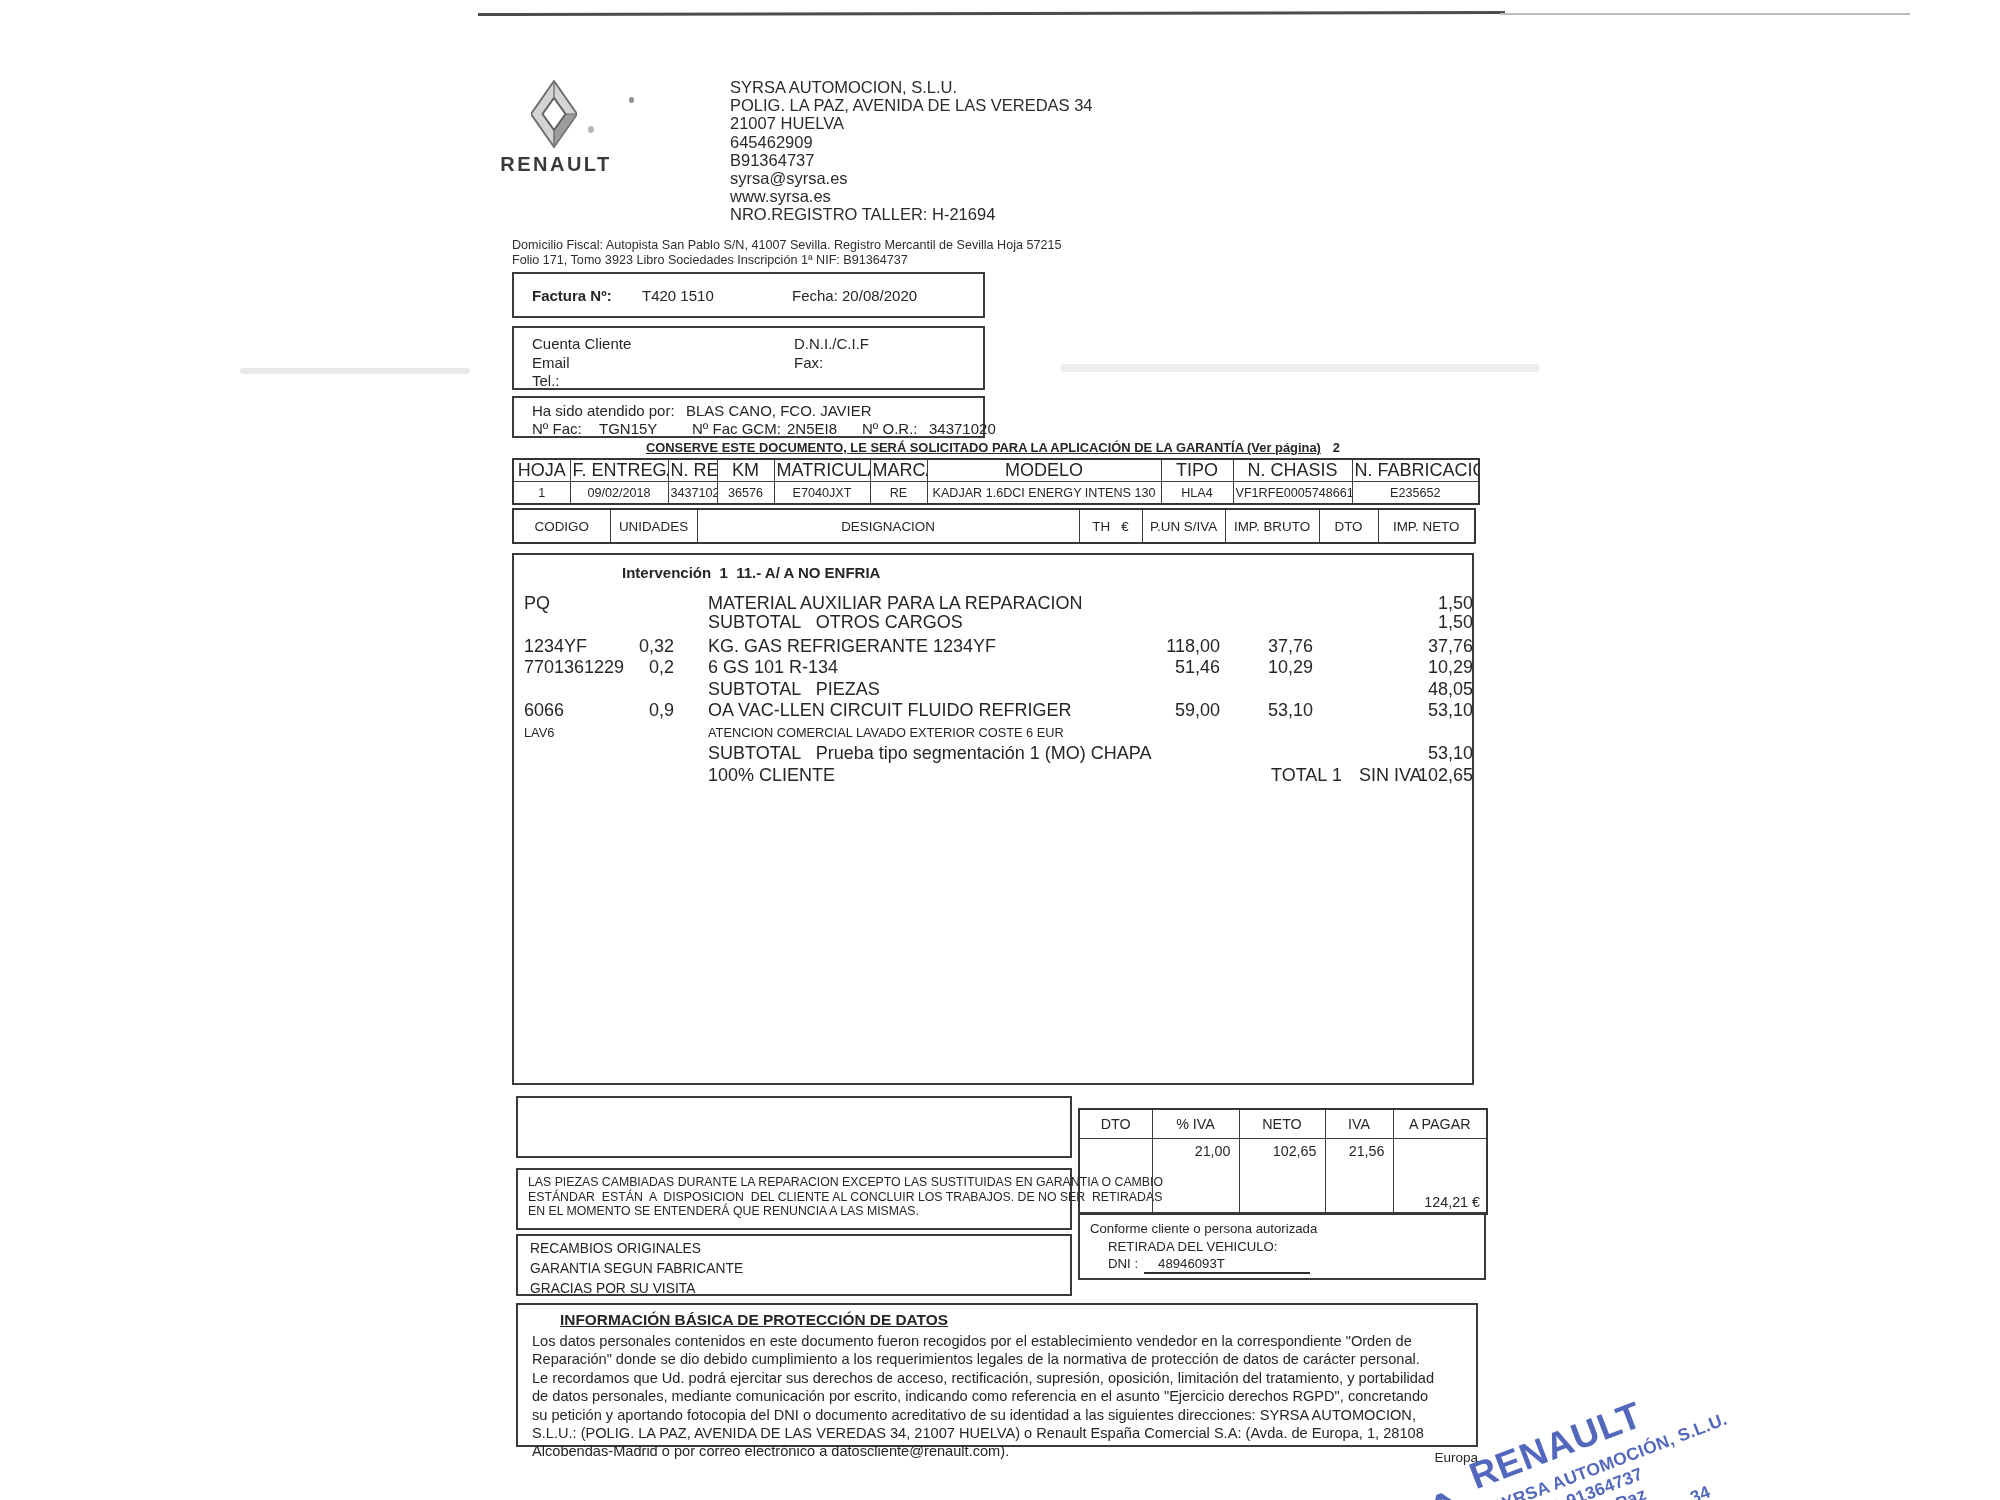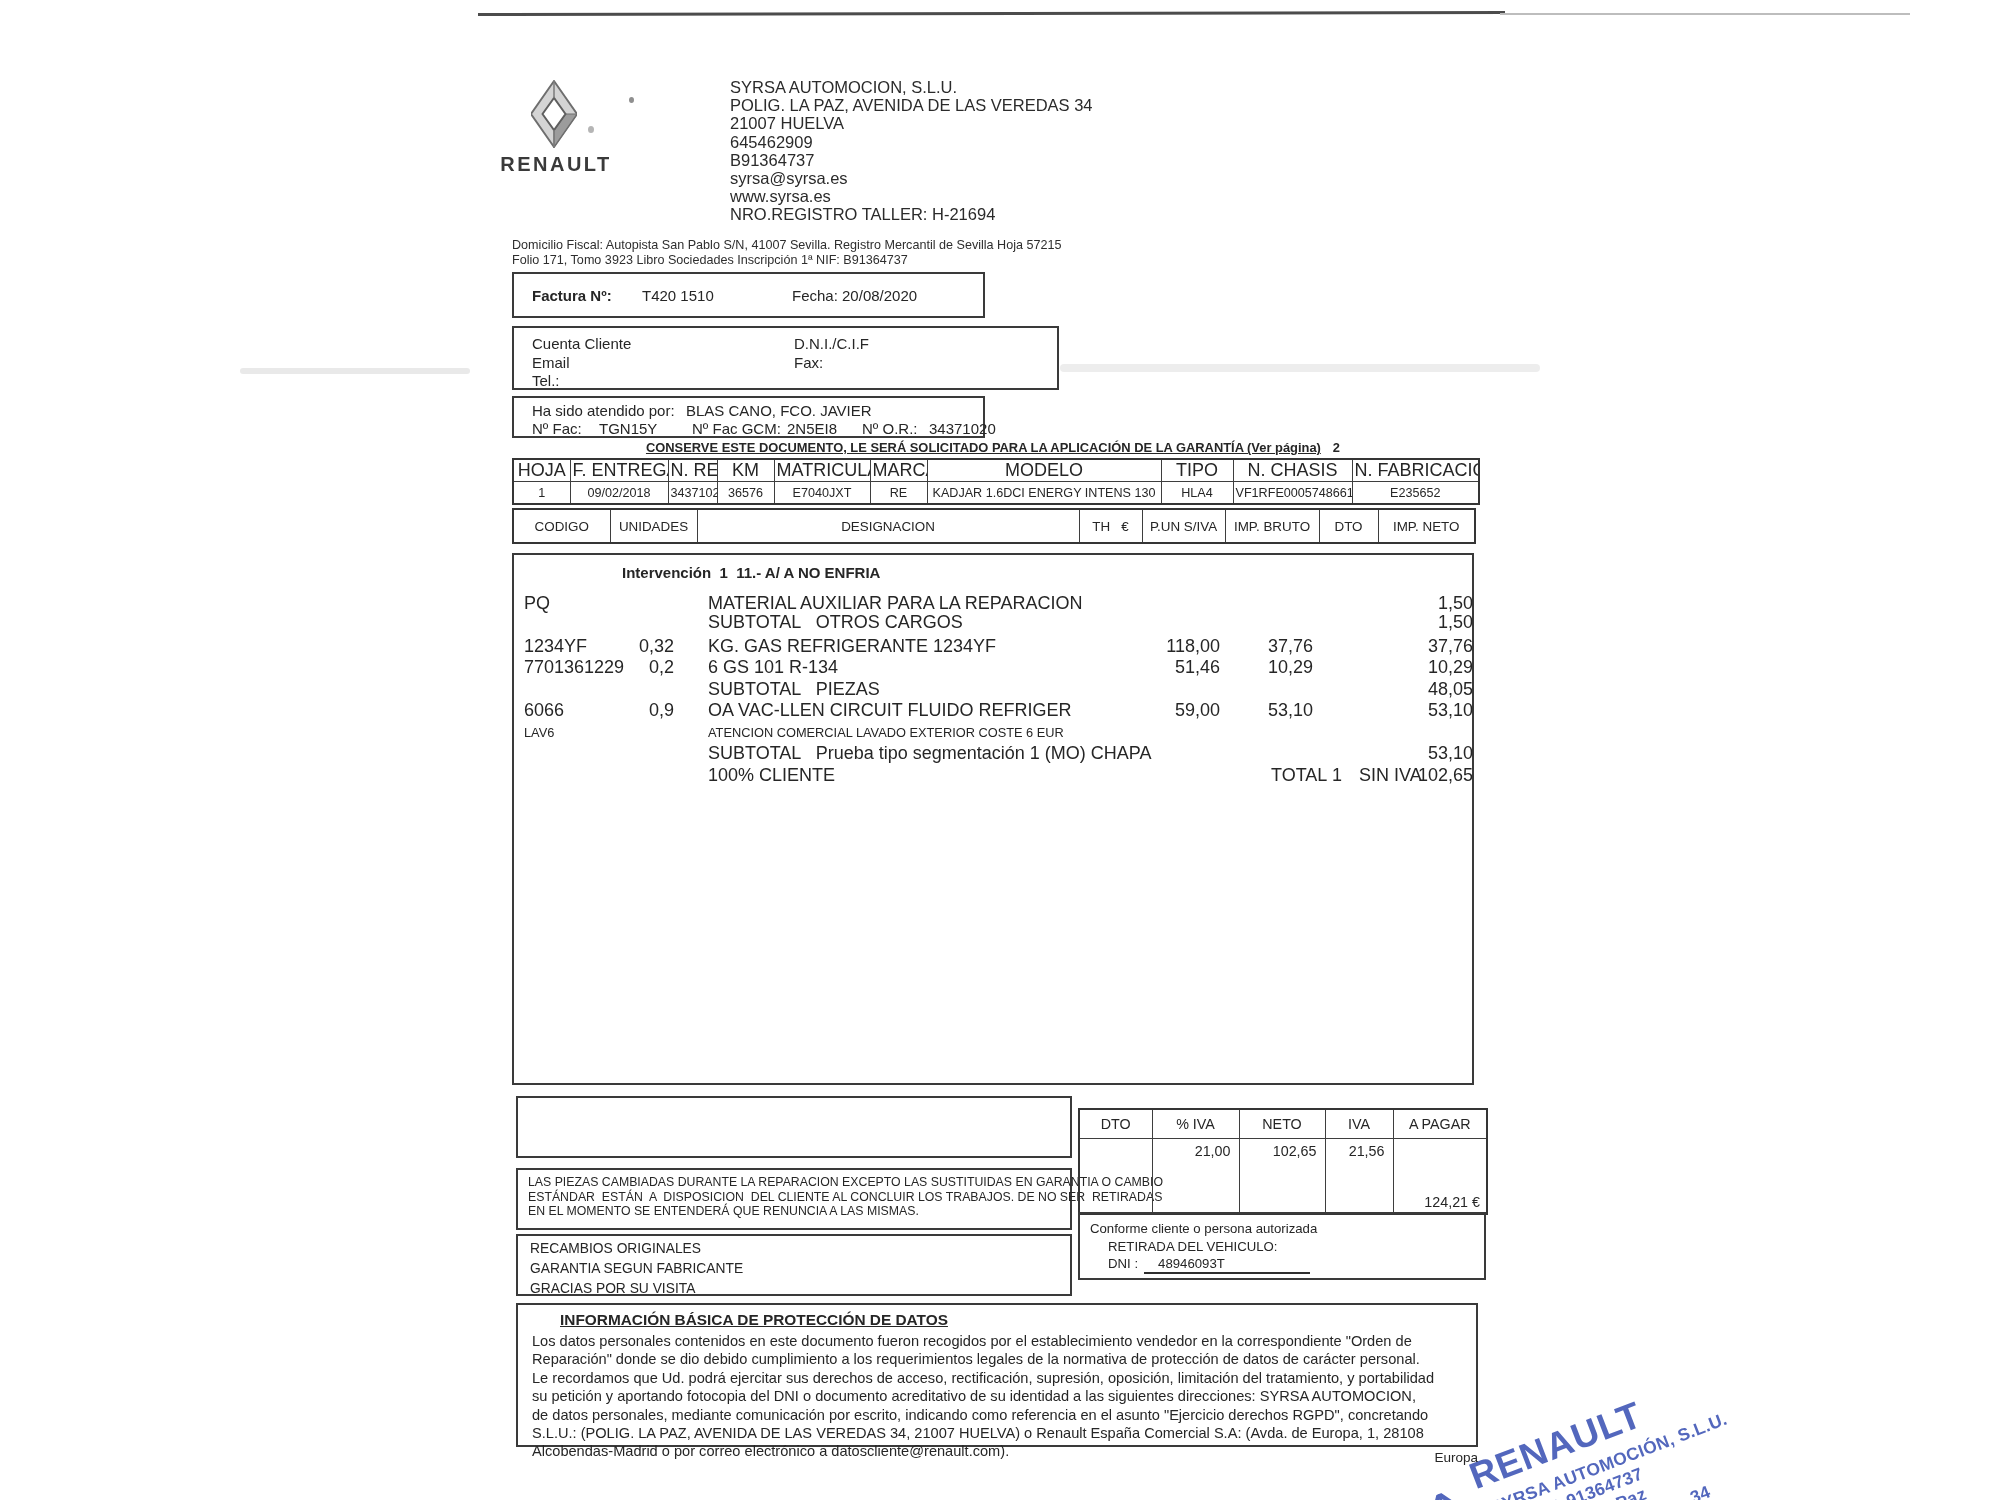--- a/index.html
+++ b/index.html
@@ -21,21 +21,21 @@
   .logo-svg{left:531px;top:80px;width:46px;height:68px;}
   .logo-word{left:497px;top:153px;width:118px;text-align:center;font-size:20px;font-weight:bold;letter-spacing:2.5px;color:#3a3a3a;}
   .company{left:730px;top:78px;font-size:16.5px;line-height:18.2px;color:#2b2b2b;}
   .fiscal{left:512px;top:238px;font-size:12.6px;line-height:14.6px;color:#2e2e2e;}
   
   .factura-box{left:512px;top:272px;width:473px;height:46px;}
   .factura-box .line{position:absolute;top:13px;font-size:15px;}
   .f-label{left:18px;font-weight:bold;}
   .f-num{left:128px;}
   .f-fecha{left:278px;}
-  .cuenta-box{left:512px;top:326px;width:547px;height:64px;}
+  .cuenta-box{left:512px;top:326px;width:473px;height:64px;}
   .cuenta-box .row{position:absolute;left:0;width:100%;font-size:15px;}
   .cuenta-box .l{position:absolute;left:18px;}
   .cuenta-box .r{position:absolute;left:280px;}
   .atendido-box{left:512px;top:396px;width:473px;height:42px;font-size:15px;}
   .atendido-box span{position:absolute;}
   
   .conserve{left:512px;top:440px;width:962px;text-align:center;font-size:12.9px;font-weight:bold;}
   .conserve .u{text-decoration:underline;}
   .conserve .pg{margin-left:12px;text-decoration:none;}
   
@@ -302,20 +302,20 @@
     <span>DNI :</span><span class="dni-val">48946093T</span>
   </div>
 </div>
 
 <div class="abs box privacy-box">
   <div class="privacy-title">INFORMACIÓN BÁSICA DE PROTECCIÓN DE DATOS</div>
   <div id="privacy-lines">
       <div class="privacy-line">Los datos personales contenidos en este documento fueron recogidos por el establecimiento vendedor en la correspondiente "Orden de</div>
       <div class="privacy-line">Reparación" donde se dio debido cumplimiento a los requerimientos legales de la normativa de protección de datos de carácter personal.</div>
       <div class="privacy-line">Le recordamos que Ud. podrá ejercitar sus derechos de acceso, rectificación, supresión, oposición, limitación del tratamiento, y portabilidad</div>
+      <div class="privacy-line">de datos personales, mediante comunicación por escrito, indicando como referencia en el asunto "Ejercicio derechos RGPD", concretando</div>
       <div class="privacy-line">su petición y aportando fotocopia del DNI o documento acreditativo de su identidad a las siguientes direcciones: SYRSA AUTOMOCION,</div>
-      <div class="privacy-line">de datos personales, mediante comunicación por escrito, indicando como referencia en el asunto "Ejercicio derechos RGPD", concretando</div>
       <div class="privacy-line">S.L.U.: (POLIG. LA PAZ, AVENIDA DE LAS VEREDAS 34, 21007 HUELVA) o Renault España Comercial S.A: (Avda. de Europa, 1, 28108</div>
       <div class="privacy-line">Alcobendas-Madrid o por correo electrónico a datoscliente@renault.com).</div>
     </div>
 </div>
 
 <div class="abs cliente-tag">Europa</div>
 
 </body></html>

